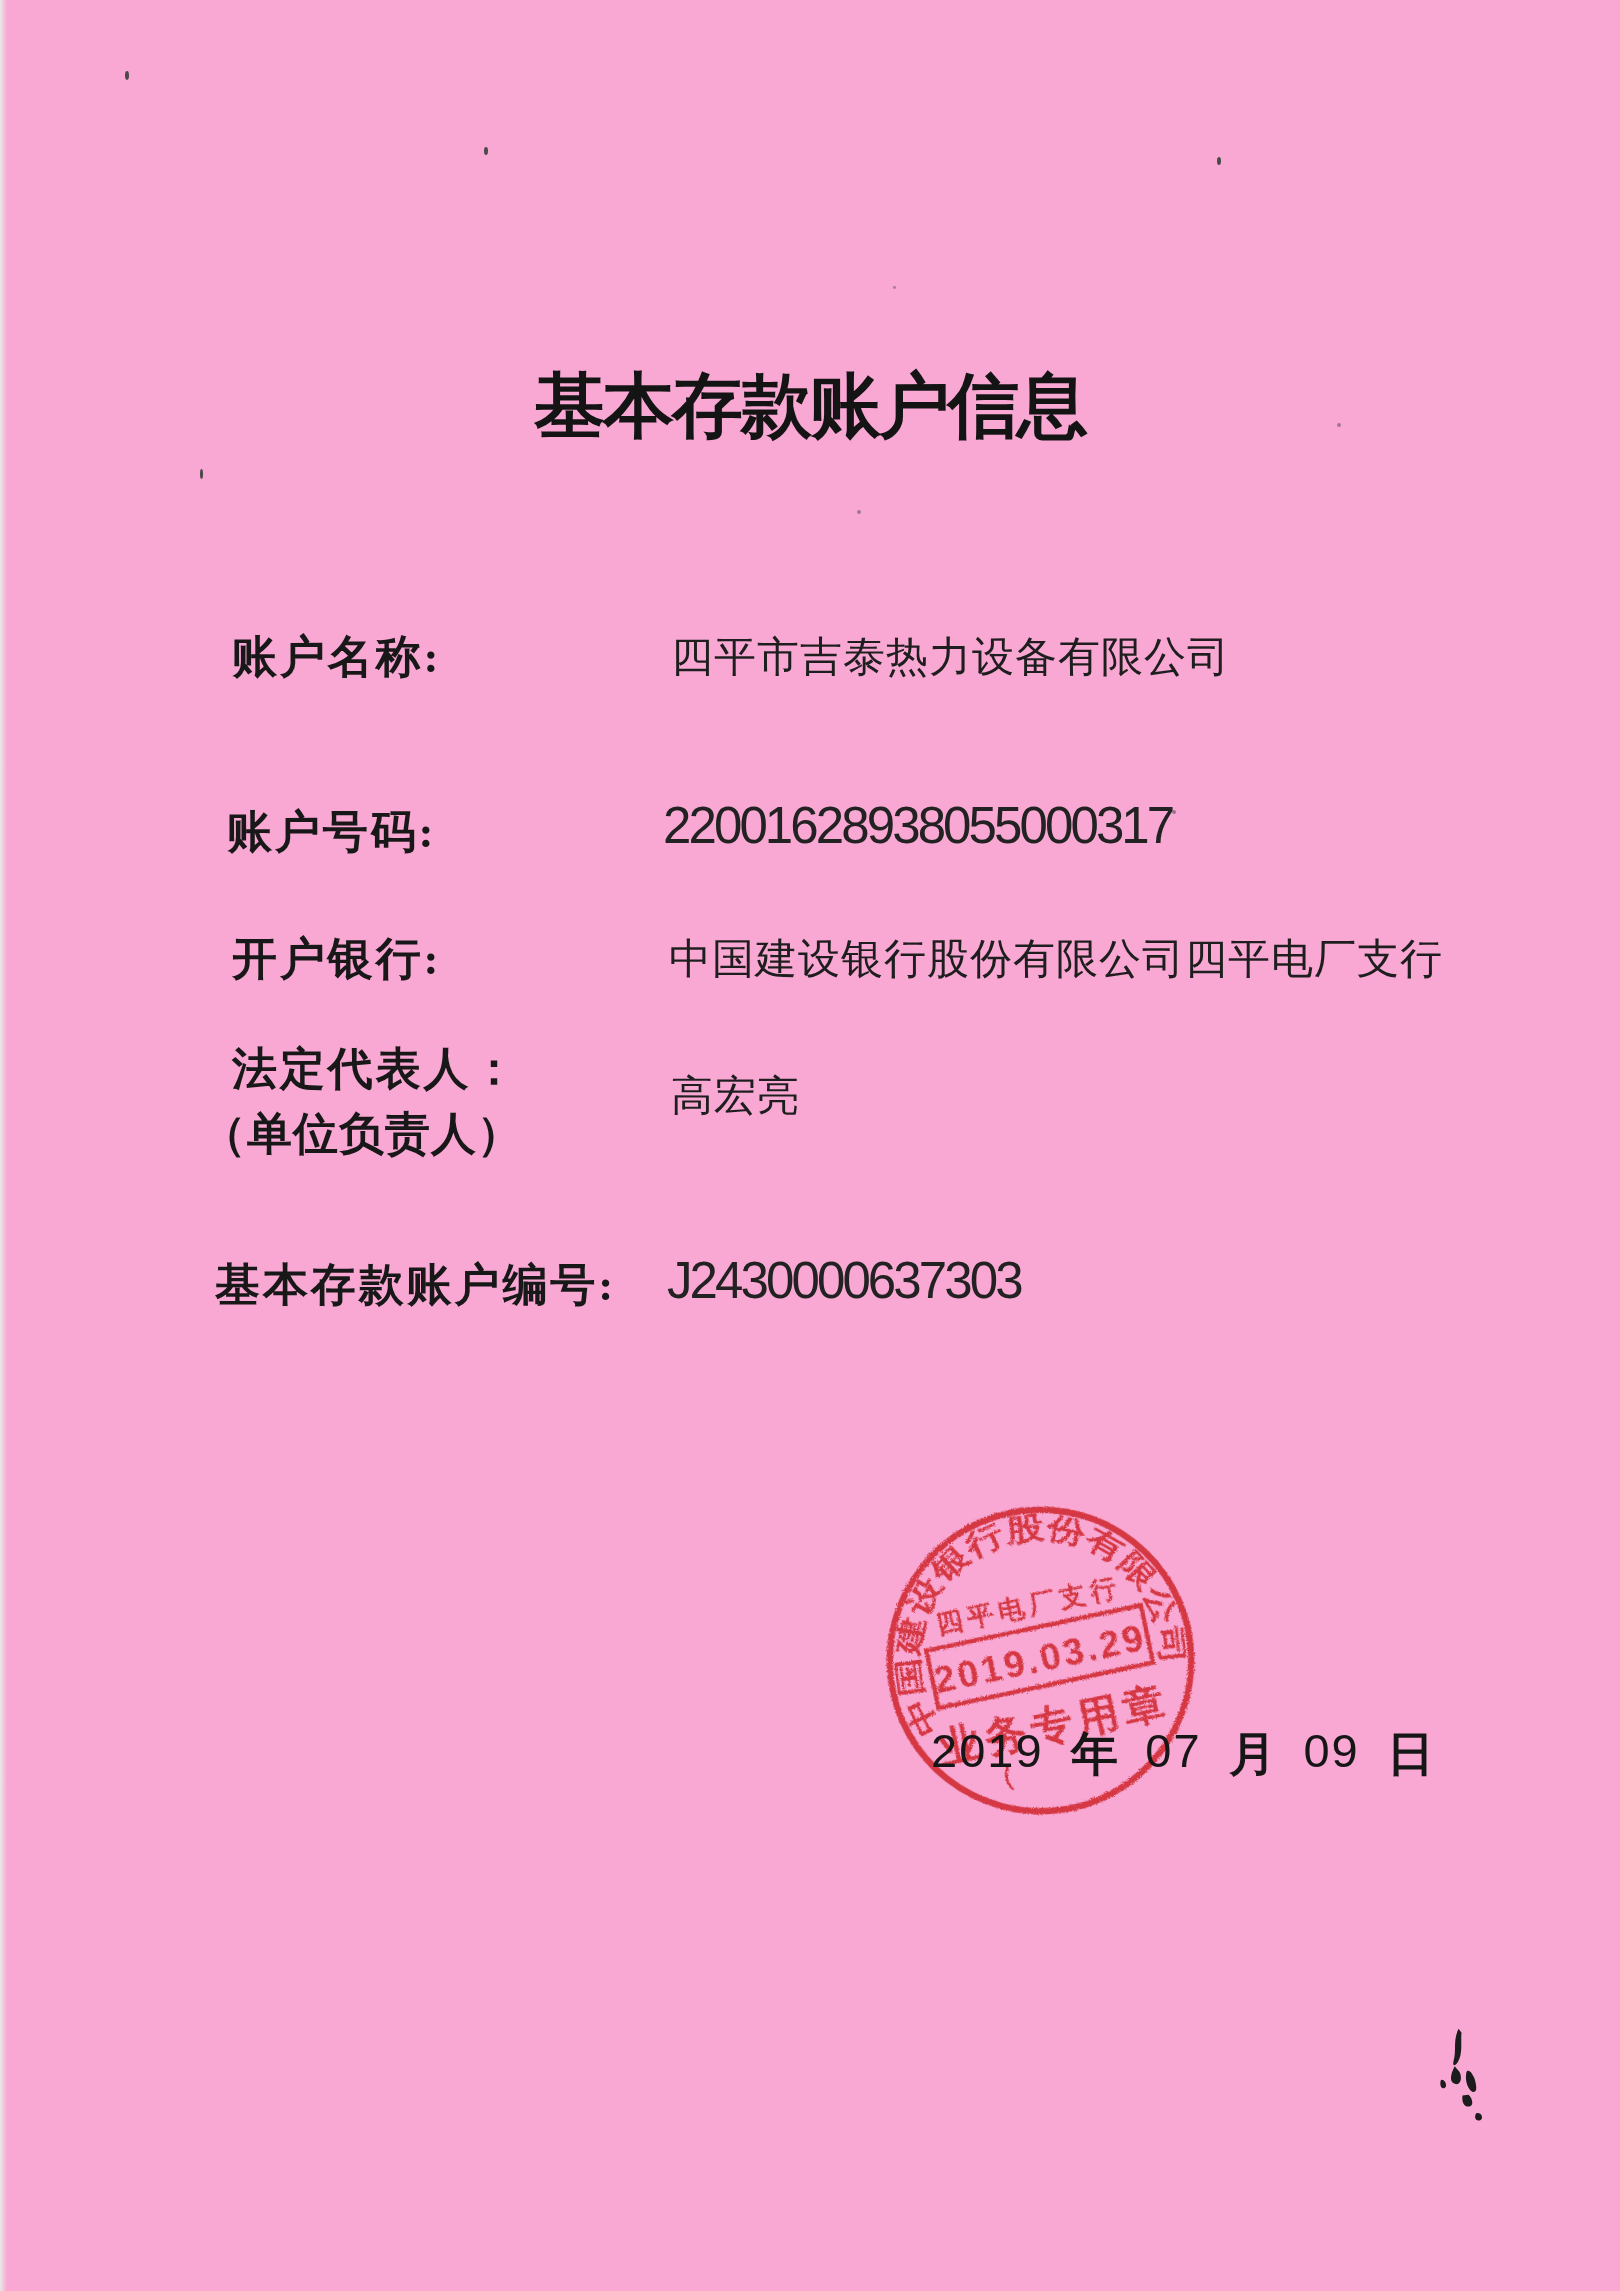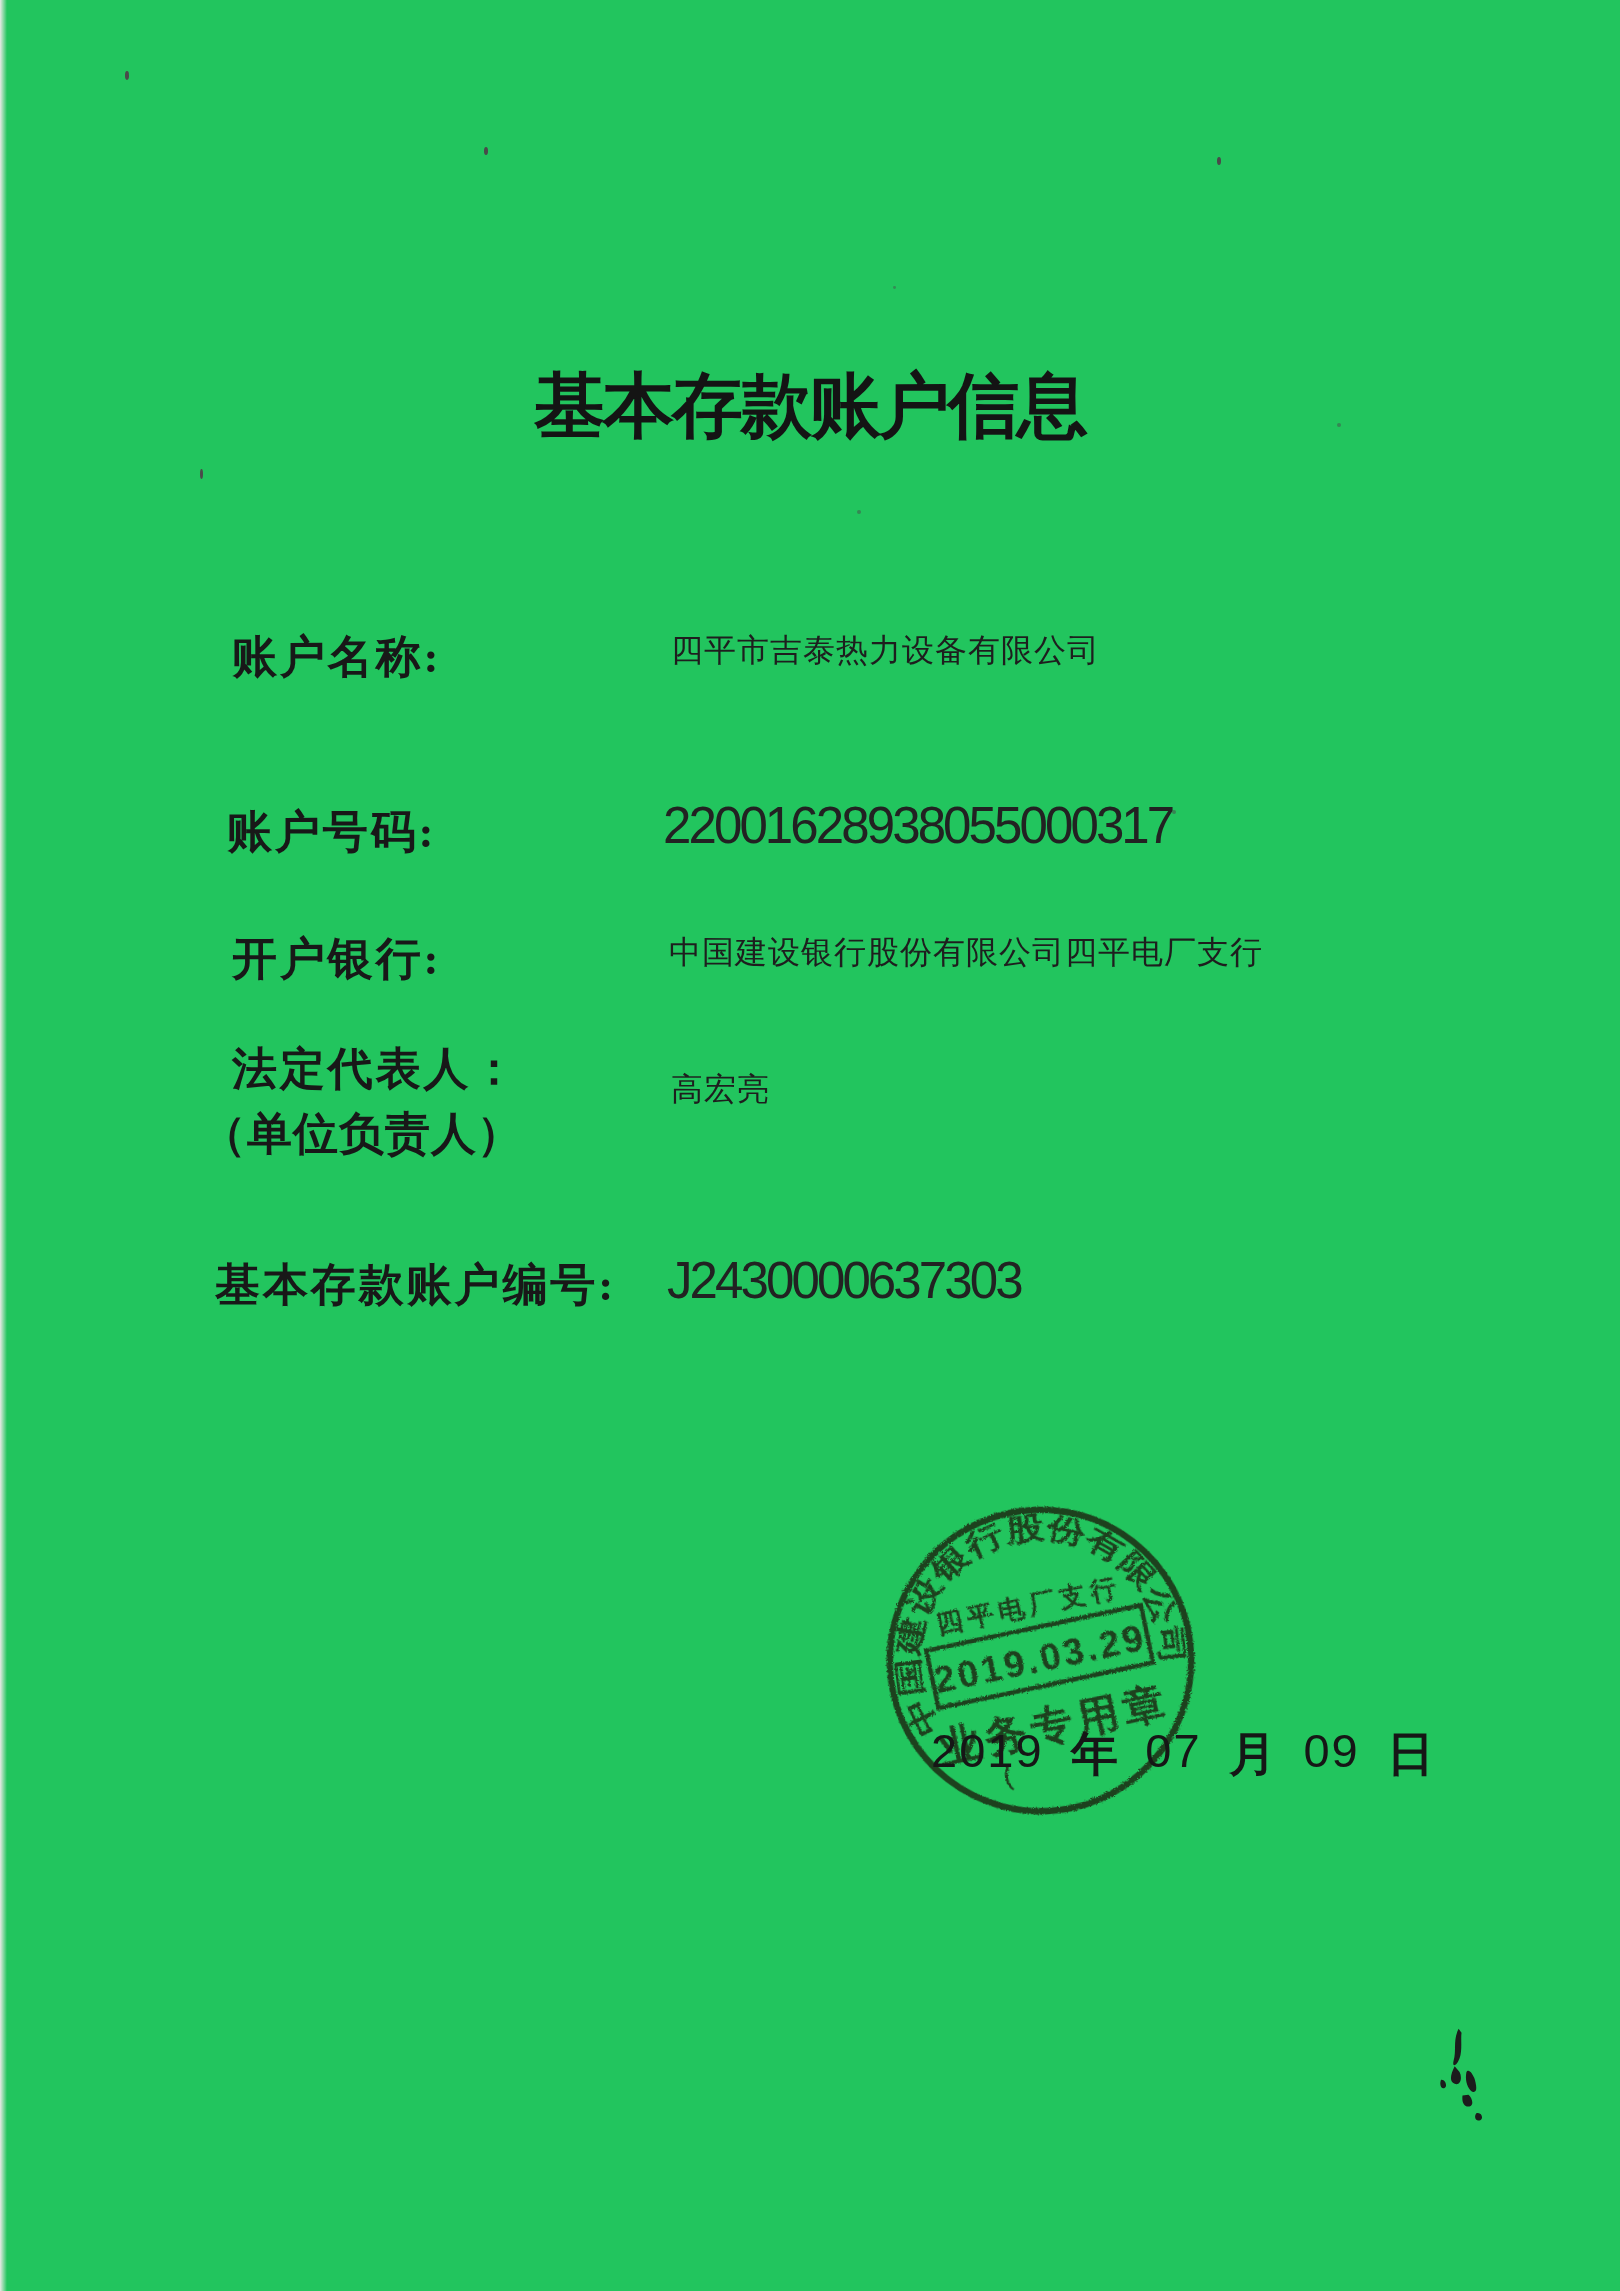--- a/index.html
+++ b/index.html
@@ -1,19 +1,19 @@
 <!DOCTYPE html>
 <html><head>
 <meta charset="utf-8">
 <style>
   html,body{margin:0;padding:0;}
   .page{
     position:relative;
     width:1620px;height:2292px;
-    background:#22c55e;
+    background:#f9a8d4;
     font-family:"Liberation Serif", serif;
     color:#1b1b1b;
     overflow:hidden;
   }
   .edge-shade{
     position:absolute;left:0;top:0;bottom:0;width:6.9px;
     background:linear-gradient(to right,#e9e9e6,rgba(255,255,255,0));
   }
   .title{
     position:absolute;left:0;right:0;top:359px;
@@ -21,21 +21,21 @@
     font-size:71px;font-weight:700;letter-spacing:-2px;
     color:#141414;
   }
   .lbl{
     position:absolute;white-space:nowrap;
     font-size:45px;font-weight:700;letter-spacing:2.9px;
     color:#181818;
   }
   .val{
     position:absolute;white-space:nowrap;
-    font-size:32px;font-weight:400;letter-spacing:1px;
+    font-size:42px;font-weight:400;letter-spacing:1px;
     color:#1e1e1e;
   }
   .num{
     font-family:"Liberation Sans", sans-serif;
     font-size:51px;letter-spacing:-2.9px;color:#222;text-align:right;
   }
   .date-line{
     position:absolute;left:931px;top:1723px;
     display:flex;align-items:flex-start;gap:27.4px;
     font-size:47px;color:#161616;z-index:3;

